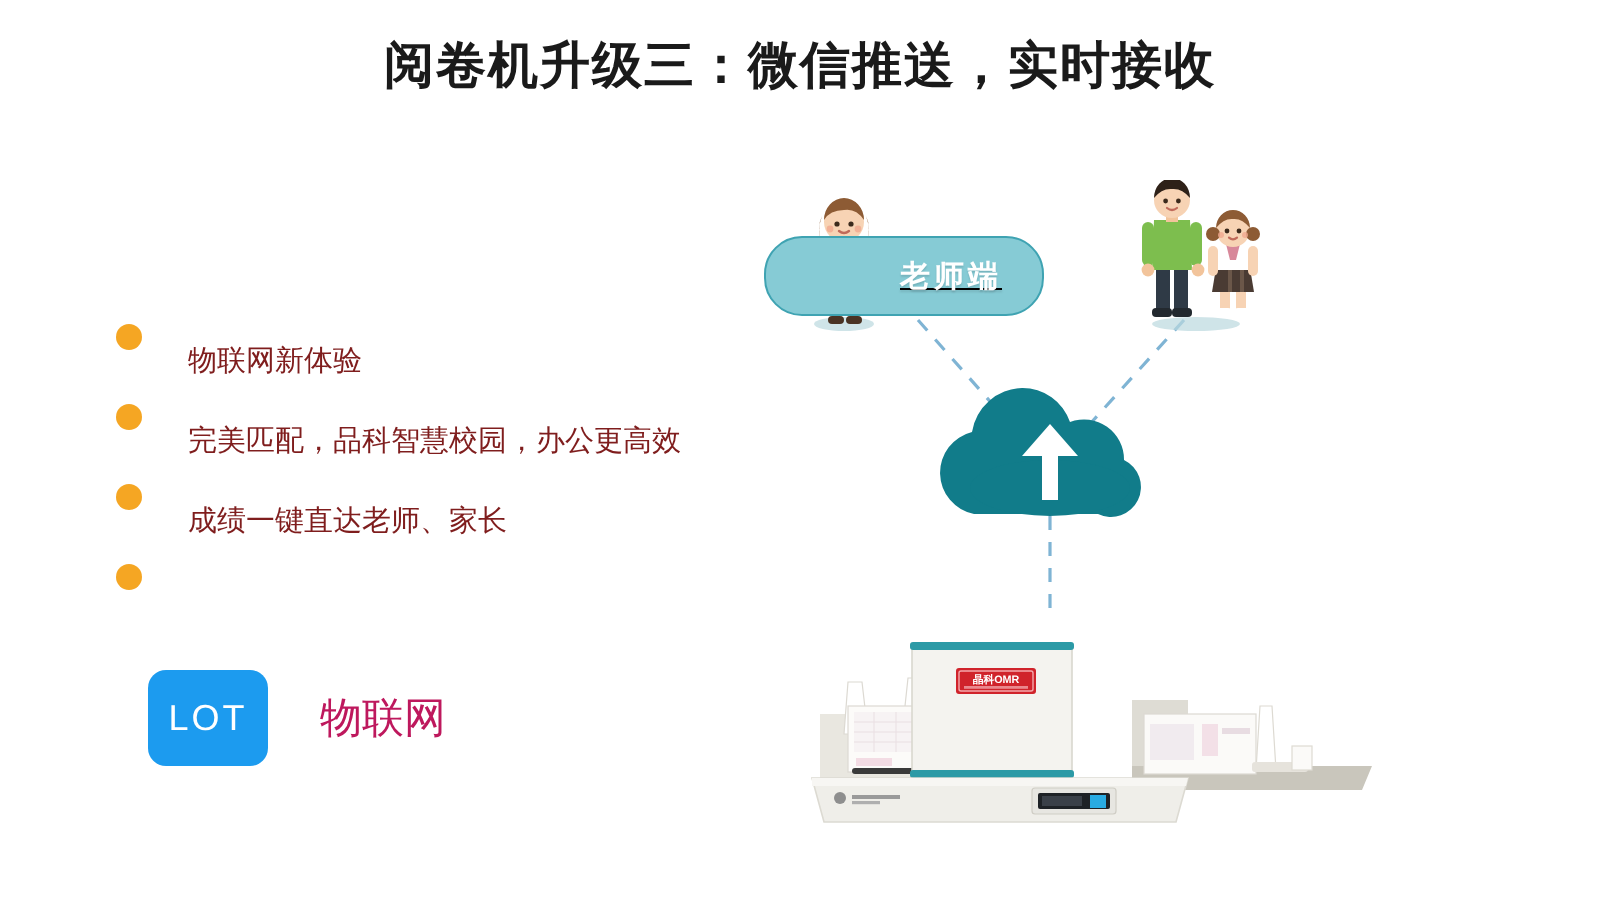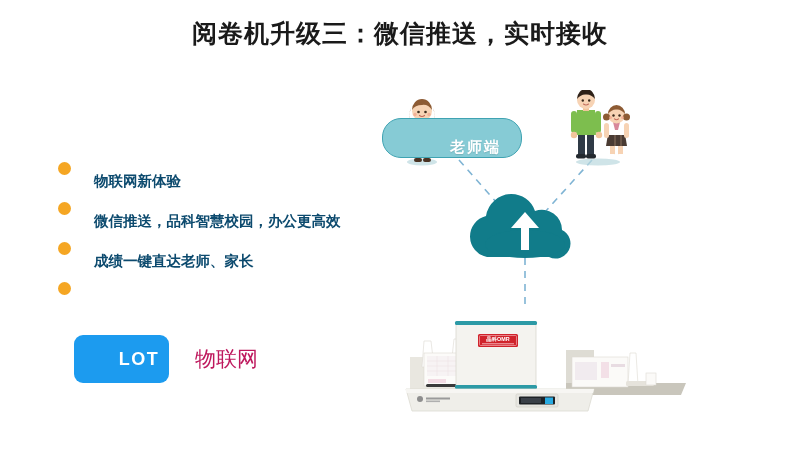--- a/index.html
+++ b/index.html
@@ -49,67 +49,67 @@
   .bullet-dot {
     width: 13px;
     height: 13px;
     border-radius: 50%;
     background: #F5A623;
     flex: 0 0 auto;
     margin-right: 23px;
   }
   .bullet-text {
     font-size: 14.5px;
-    color: #0c4a6e;
-    font-weight: 700;
+    color: #7f1d1d;
+    font-weight: 400;
     line-height: 20px;
     white-space: nowrap;
     margin-top: 26px;
   }
 
   
   .iot-wrap {
     position: absolute;
     left: 74px;
     top: 335px;
     display: flex;
     align-items: center;
   }
   .iot-badge {
     width: 60px;
     height: 48px;
     border-radius: 9px;
     background: #1C9BEF;
     color: #ffffff;
     font-size: 18px;
-    font-weight: bold;
+    font-weight: normal;
     letter-spacing: 1.5px;
     display: flex;
     align-items: center;
     justify-content: center;
-    padding-left: 35px;
   }
   .iot-label {
     margin-left: 26px;
     font-size: 21px;
     color: #be185d;
     font-weight: 500;
     white-space: nowrap;
   }
 
   
   .pill {
     position: absolute;
     height: 38px;
     border-radius: 19px;
     background: #86CBD5;
     border: 1.5px solid #3FA3B2;
     display: flex;
-    align-items: flex-end;
+    align-items: center;
     justify-content: flex-end;
+    text-decoration: underline;
   }
   .pill-text {
     color: #ffffff;
     font-size: 15px;
     font-weight: bold;
     letter-spacing: 2px;
     margin-right: 20px;
     text-shadow: 0 1px 1px rgba(0,0,0,.12);
     white-space: nowrap;
   }
@@ -137,21 +137,21 @@
 
   <div class="title">阅卷机升级三：微信推送，实时接收</div>
 
   <div class="bullets">
     <div class="bullet-row">
       <span class="bullet-dot"></span>
       <span class="bullet-text">物联网新体验</span>
     </div>
     <div class="bullet-row">
       <span class="bullet-dot"></span>
-      <span class="bullet-text">微信推送，品科智慧校园，办公更高效</span>
+      <span class="bullet-text">完美匹配，品科智慧校园，办公更高效</span>
     </div>
     <div class="bullet-row">
       <span class="bullet-dot"></span>
       <span class="bullet-text">成绩一键直达老师、家长</span>
     </div>
     <div class="bullet-row">
       <span class="bullet-dot"></span>
     </div>
   </div>
 

